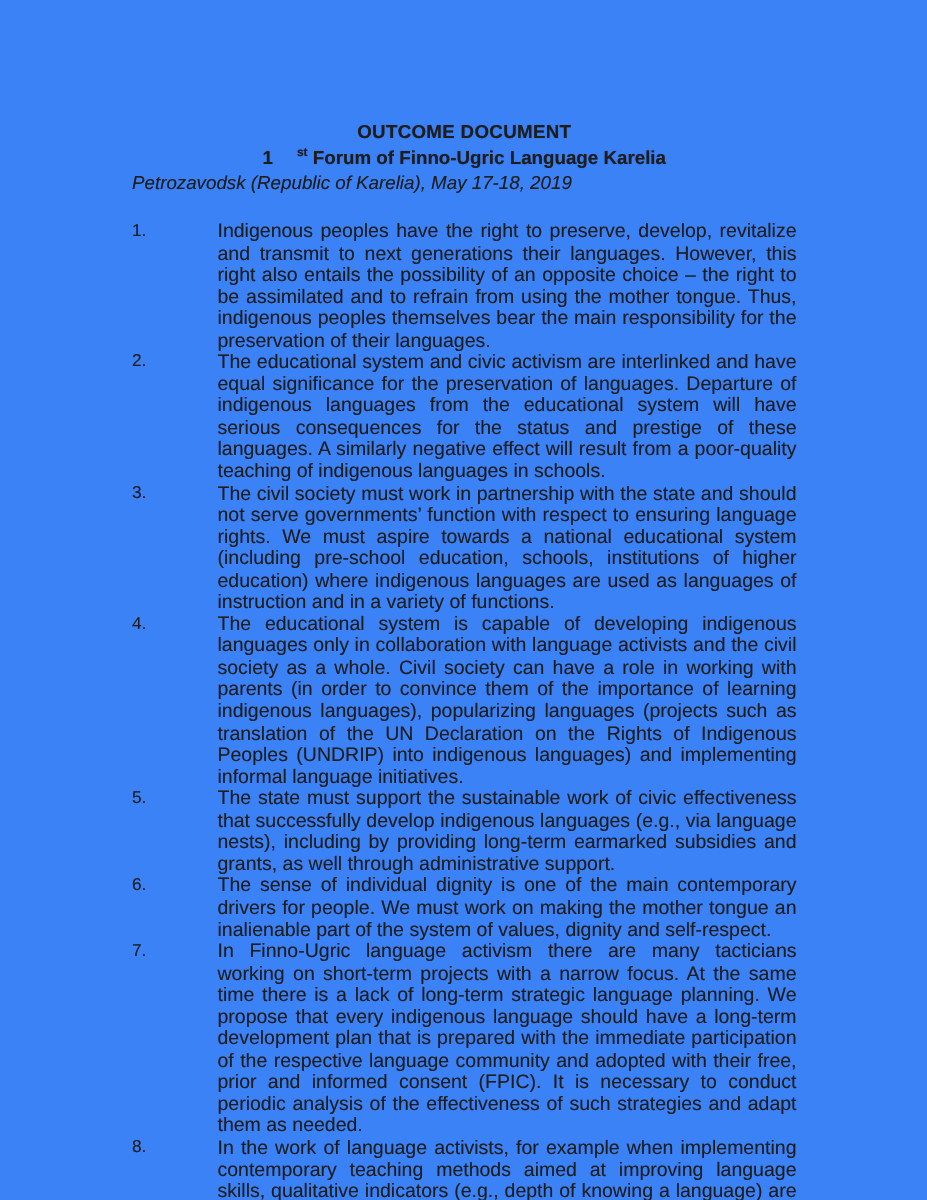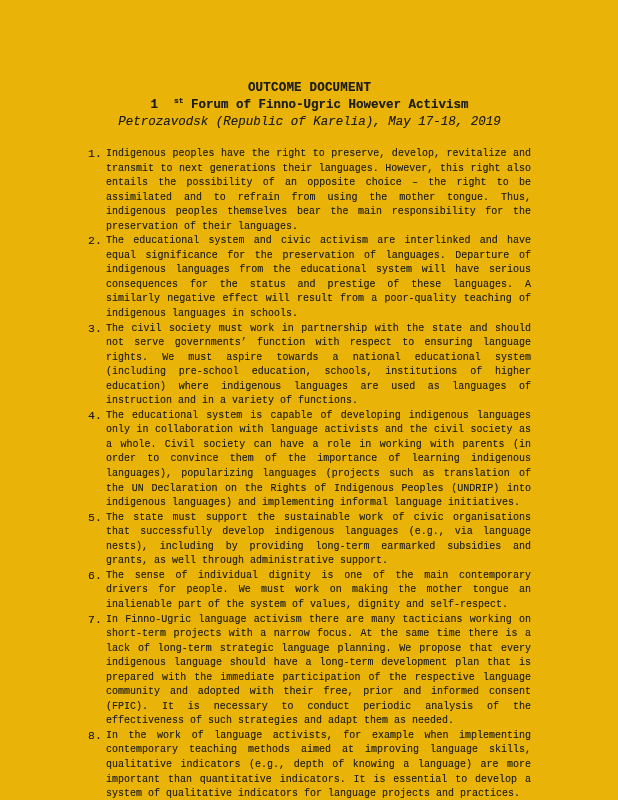--- a/index.html
+++ b/index.html
@@ -4,23 +4,23 @@
 <style>
   html, body {
     margin: 0;
     padding: 0;
     background: #ffffff;
   }
   .page {
     position: relative;
     width: 618px;
     height: 800px;
-    background: #eab308;
+    background: #3b82f6;
     overflow: hidden;
-    font-family: Liberation Mono, monospace;
+    font-family: Liberation Sans, sans-serif;
     color: #1d1d1d;
     box-sizing: border-box;
   }
   .content {
     box-sizing: border-box;
     padding: 80px 87px 0 88px;
   }
   .doc-title {
     font-size: 12.5px;
     font-weight: bold;
@@ -37,21 +37,20 @@
     text-shadow: 0 0 0.5px rgba(20,20,20,0.55);
   }
   .doc-subtitle sup {
     font-size: 8px;
     line-height: 0;
     padding-left: 16px;
   }
   .doc-dateline {
     font-size: 12.5px;
     font-style: italic;
-    text-align: center;
     line-height: 17px;
     text-shadow: 0 0 0.4px rgba(20,20,20,0.45);
   }
   .intro {
     margin-top: 12px;
     font-size: 11.5px;
     line-height: 14.3px;
     text-align: justify;
     text-shadow: 0 0 0.4px rgba(20,20,20,0.4);
   }
@@ -64,36 +63,37 @@
   }
   .item-number {
     flex: 0 0 18px;
     width: 18px;
     font-size: 11.5px;
     line-height: 14.55px;
     text-shadow: 0 0 0.4px rgba(20,20,20,0.4);
   }
   .item-text {
     flex: 1 1 auto;
-    font-size: 10px;
+    font-size: 13px;
     line-height: 14.55px;
     text-align: justify;
     text-shadow: 0 0 0.4px rgba(20,20,20,0.4);
+    margin-left: 39px;
   }
 </style>
 </head>
 <body>
 
 <div class="page">
   <div class="content">
 
     <div class="doc-title">OUTCOME DOCUMENT</div>
 
     <div class="doc-subtitle">
-      <span>1</span><sup>st</sup><span> Forum of Finno-Ugric However Activism</span>
+      <span>1</span><sup>st</sup><span> Forum of Finno-Ugric Language Karelia</span>
     </div>
 
     <div class="doc-dateline">Petrozavodsk (Republic of Karelia), May 17-18, 2019</div>
 
 
     <div class="numbered-list">
 
       <div class="list-item">
         <div class="item-number">1.</div>
         <div class="item-text">Indigenous peoples have the right to preserve, develop, revitalize and transmit to next generations their languages. However, this right also entails the possibility of an opposite choice – the right to be assimilated and to refrain from using the mother tongue. Thus, indigenous peoples themselves bear the main responsibility for the preservation of their languages.</div>
@@ -109,21 +109,21 @@
         <div class="item-text">The civil society must work in partnership with the state and should not serve governments’ function with respect to ensuring language rights. We must aspire towards a national educational system (including pre-school education, schools, institutions of higher education) where indigenous languages are used as languages of instruction and in a variety of functions.</div>
       </div>
 
       <div class="list-item">
         <div class="item-number">4.</div>
         <div class="item-text">The educational system is capable of developing indigenous languages only in collaboration with language activists and the civil society as a whole. Civil society can have a role in working with parents (in order to convince them of the importance of learning indigenous languages), popularizing languages (projects such as translation of the UN Declaration on the Rights of Indigenous Peoples (UNDRIP) into indigenous languages) and implementing informal language initiatives.</div>
       </div>
 
       <div class="list-item">
         <div class="item-number">5.</div>
-        <div class="item-text">The state must support the sustainable work of civic organisations that successfully develop indigenous languages (e.g., via language nests), including by providing long-term earmarked subsidies and grants, as well through administrative support.</div>
+        <div class="item-text">The state must support the sustainable work of civic effectiveness that successfully develop indigenous languages (e.g., via language nests), including by providing long-term earmarked subsidies and grants, as well through administrative support.</div>
       </div>
 
       <div class="list-item">
         <div class="item-number">6.</div>
         <div class="item-text">The sense of individual dignity is one of the main contemporary drivers for people. We must work on making the mother tongue an inalienable part of the system of values, dignity and self-respect.</div>
       </div>
 
       <div class="list-item">
         <div class="item-number">7.</div>
         <div class="item-text">In Finno-Ugric language activism there are many tacticians working on short-term projects with a narrow focus. At the same time there is a lack of long-term strategic language planning. We propose that every indigenous language should have a long-term development plan that is prepared with the immediate participation of the respective language community and adopted with their free, prior and informed consent (FPIC). It is necessary to conduct periodic analysis of the effectiveness of such strategies and adapt them as needed.</div>

